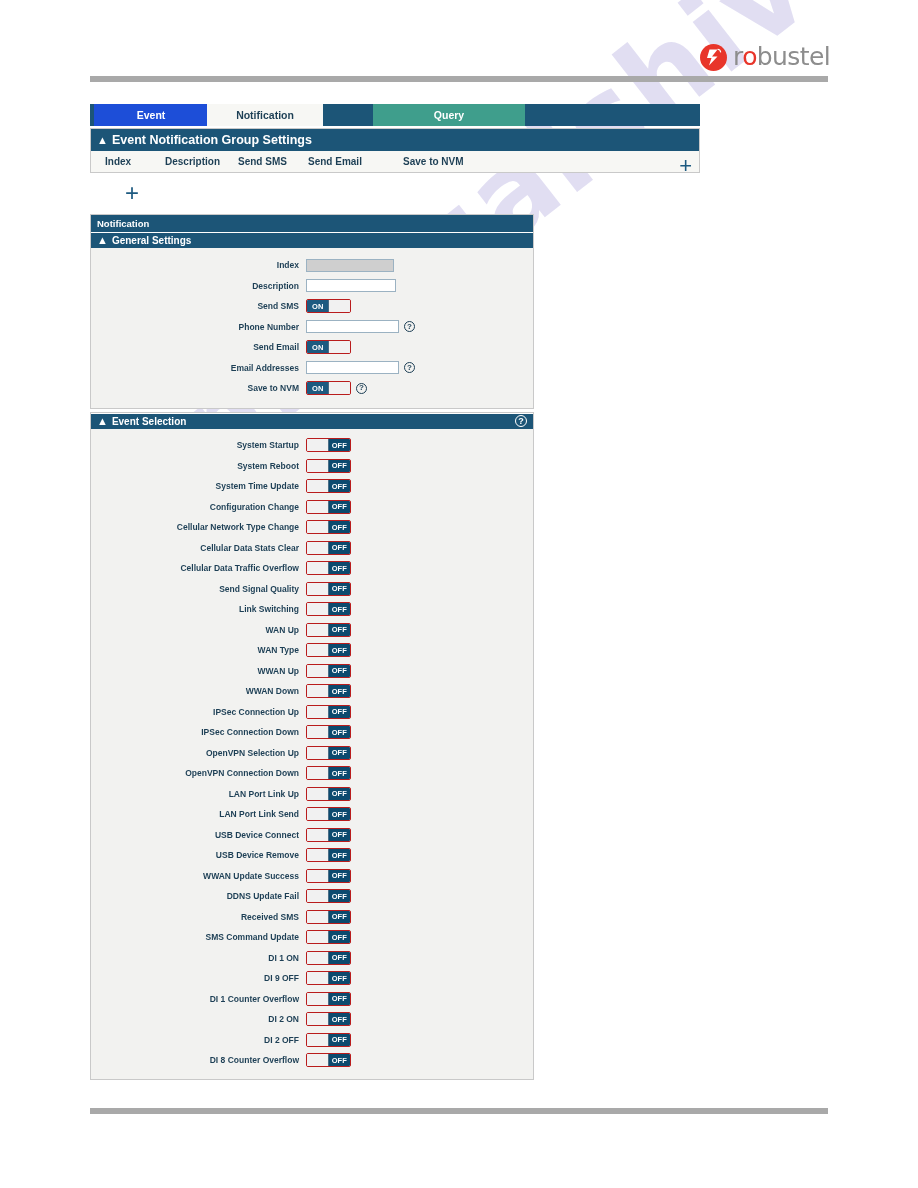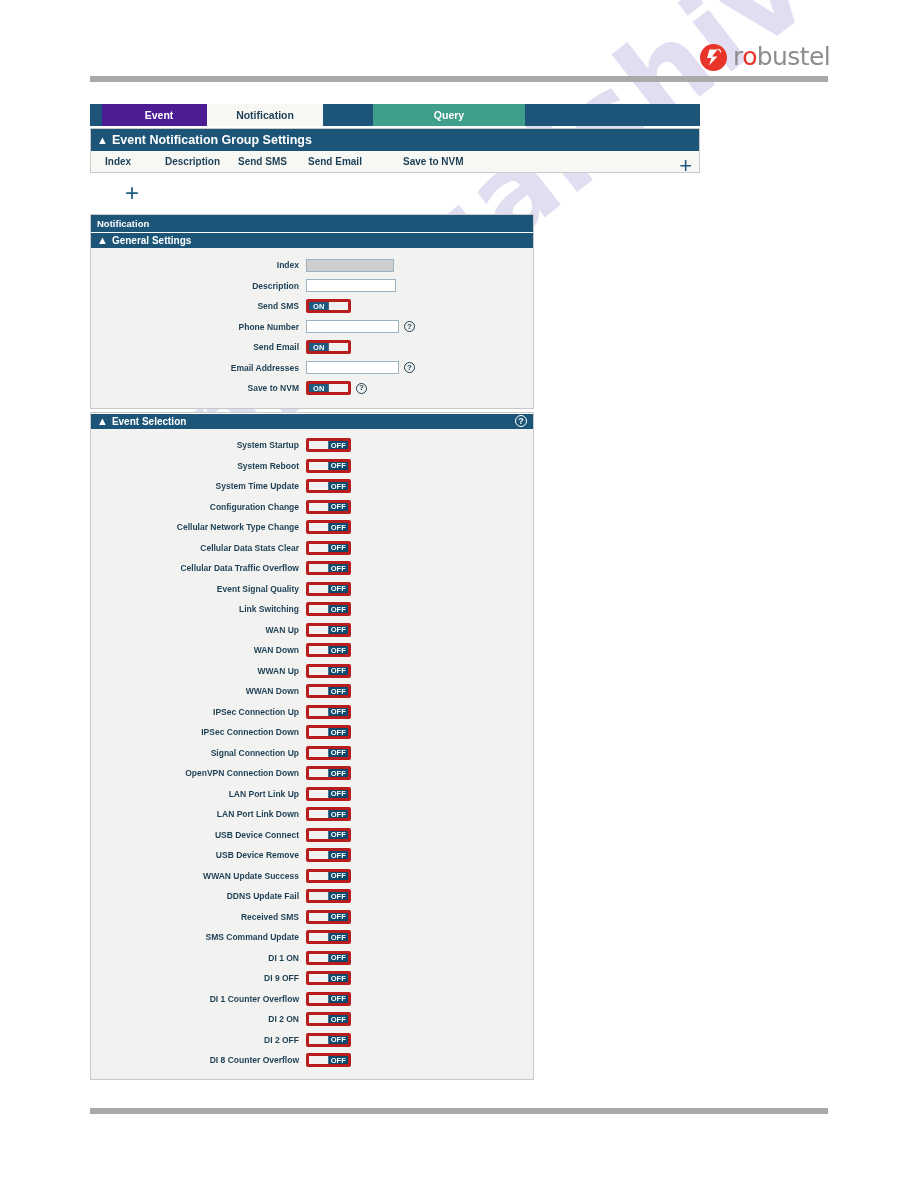--- a/index.html
+++ b/index.html
@@ -27,21 +27,21 @@
     font-family:"DejaVu Sans",sans-serif;font-size:115px;font-weight:700;
     color:#c9c4e8;opacity:.55;letter-spacing:2px;white-space:nowrap;
     transform:rotate(-38deg);transform-origin:left top;pointer-events:none;
     user-select:none;
   }
 
   
   .tabbar{position:absolute;left:90px;top:104px;width:610px;height:22px;background:#1c5577;}
   .tab{position:absolute;top:0;height:22px;display:flex;align-items:center;justify-content:center;
        font-size:10.5px;font-weight:700;color:#ffffff;box-sizing:border-box;}
-  .tab.t-event{left:12px;width:114px;background:#4c1d95;}
+  .tab.t-event{left:4px;width:114px;background:#1d4ed8;}
   .tab.t-notif{left:117px;width:116px;background:#f7f7f4;color:#1d3f55;}
   .tab.t-query{left:236px;width:152px;background:#3f9e8c;margin-left:47px;}
 
   
   .grpbox{position:absolute;left:90px;top:128px;width:610px;height:45px;background:#ffffff;
           border:1px solid #c9c9c9;box-sizing:border-box;}
   .grp-title{position:absolute;left:0;top:0;width:608px;height:22px;background:#1c5577;
              color:#ffffff;font-size:12.5px;font-weight:700;display:flex;align-items:center;
              padding-left:6px;box-sizing:border-box;}
   .caret{display:inline-block;margin-right:4px;font-size:11px;line-height:1;}
@@ -74,21 +74,21 @@
   .flabel{width:215px;text-align:right;font-size:8.5px;font-weight:700;color:#1d3f55;padding-right:7px;box-sizing:border-box;}
   .fctl{display:flex;align-items:center;gap:5px;}
 
   .txt{height:13px;border:1px solid #9bb2c2;background:#ffffff;box-sizing:border-box;}
   .txt.w1{width:88px;}
   .txt.w2{width:90px;}
   .txt.w3{width:93px;}
   .txt.disabled{background:#cfcfcf;}
 
   
-  .toggle{width:45px;height:14px;border:3px solid #b91c1c;box-sizing:border-box;display:flex;
+  .toggle{width:45px;height:14px;border:1px solid #b91c1c;box-sizing:border-box;display:flex;
           background:#ffffff;position:relative;border-radius:2px;overflow:hidden;}
   .toggle .lbl{font-size:7.5px;font-weight:700;color:#ffffff;display:flex;align-items:center;justify-content:center;}
   .toggle .knob{background:#f1f1f1;}
   .toggle.on .lbl{width:22px;background:#1d5a80;}
   .toggle.on .knob{width:21px;border-left:1px solid #4a6d86;}
   .toggle.off .knob{width:21px;border-right:1px solid #4a6d86;}
   .toggle.off .lbl{width:22px;background:#0c4a6e;}
 
   .help{width:11px;height:11px;border-radius:50%;border:1.2px solid #1d3f55;color:#1d3f55;
         font-size:8px;font-weight:700;display:inline-flex;align-items:center;justify-content:center;
@@ -271,21 +271,21 @@
         <div class="frow">
           <div class="flabel">Cellular Data Traffic Overflow</div>
           <div class="fctl">
             <div class="toggle off">
               <span class="knob"></span>
               <span class="lbl">OFF</span>
             </div>
           </div>
         </div>
         <div class="frow">
-          <div class="flabel">Event Signal Quality</div>
+          <div class="flabel">Send Signal Quality</div>
           <div class="fctl">
             <div class="toggle off">
               <span class="knob"></span>
               <span class="lbl">OFF</span>
             </div>
           </div>
         </div>
         <div class="frow">
           <div class="flabel">Link Switching</div>
           <div class="fctl">
@@ -298,21 +298,21 @@
         <div class="frow">
           <div class="flabel">WAN Up</div>
           <div class="fctl">
             <div class="toggle off">
               <span class="knob"></span>
               <span class="lbl">OFF</span>
             </div>
           </div>
         </div>
         <div class="frow">
-          <div class="flabel">WAN Down</div>
+          <div class="flabel">WAN Type</div>
           <div class="fctl">
             <div class="toggle off">
               <span class="knob"></span>
               <span class="lbl">OFF</span>
             </div>
           </div>
         </div>
         <div class="frow">
           <div class="flabel">WWAN Up</div>
           <div class="fctl">
@@ -343,21 +343,21 @@
         <div class="frow">
           <div class="flabel">IPSec Connection Down</div>
           <div class="fctl">
             <div class="toggle off">
               <span class="knob"></span>
               <span class="lbl">OFF</span>
             </div>
           </div>
         </div>
         <div class="frow">
-          <div class="flabel">Signal Connection Up</div>
+          <div class="flabel">OpenVPN Selection Up</div>
           <div class="fctl">
             <div class="toggle off">
               <span class="knob"></span>
               <span class="lbl">OFF</span>
             </div>
           </div>
         </div>
         <div class="frow">
           <div class="flabel">OpenVPN Connection Down</div>
           <div class="fctl">
@@ -370,21 +370,21 @@
         <div class="frow">
           <div class="flabel">LAN Port Link Up</div>
           <div class="fctl">
             <div class="toggle off">
               <span class="knob"></span>
               <span class="lbl">OFF</span>
             </div>
           </div>
         </div>
         <div class="frow">
-          <div class="flabel">LAN Port Link Down</div>
+          <div class="flabel">LAN Port Link Send</div>
           <div class="fctl">
             <div class="toggle off">
               <span class="knob"></span>
               <span class="lbl">OFF</span>
             </div>
           </div>
         </div>
         <div class="frow">
           <div class="flabel">USB Device Connect</div>
           <div class="fctl">

